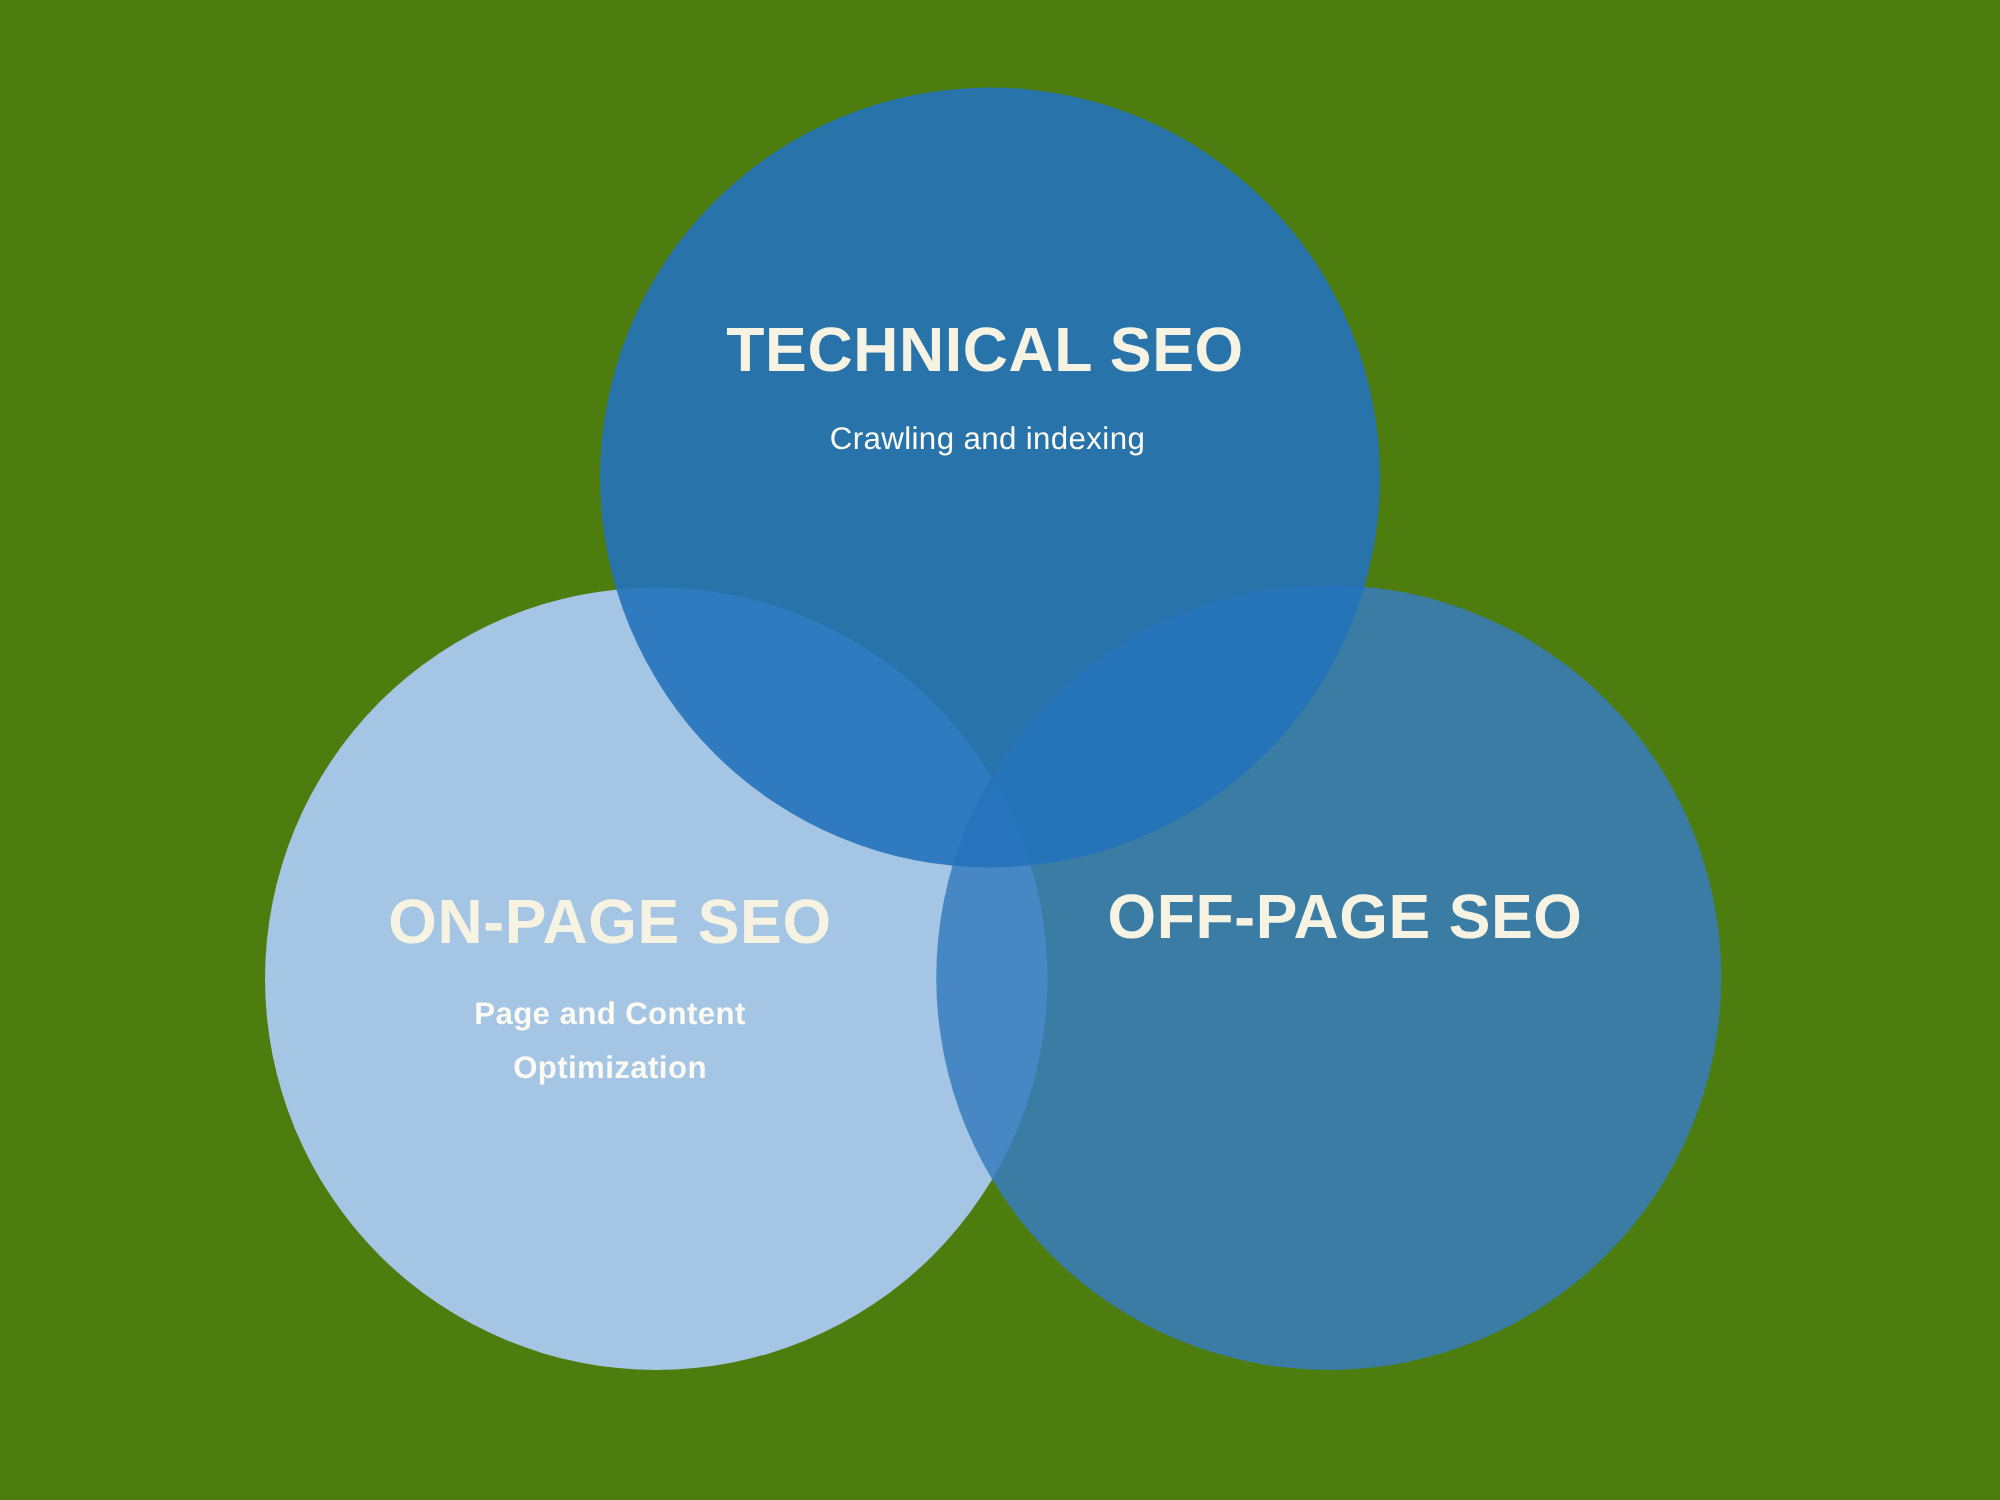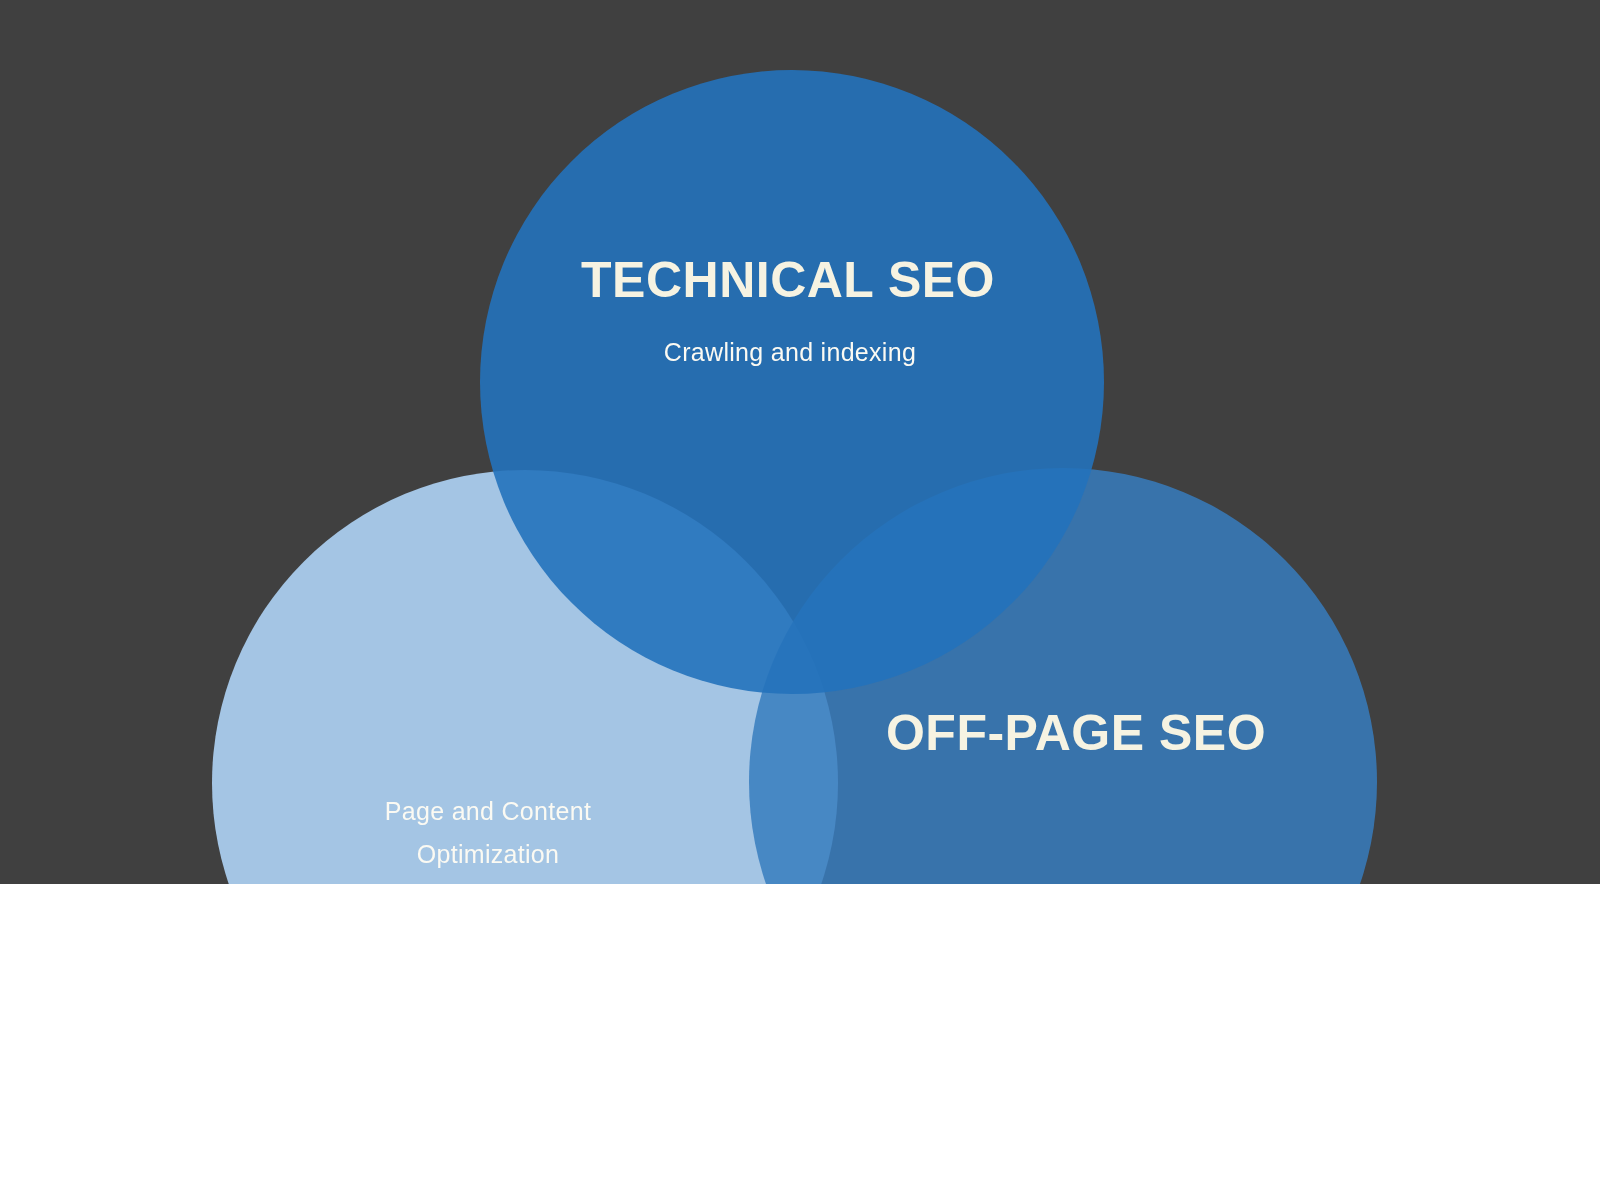--- a/index.html
+++ b/index.html
@@ -3,22 +3,22 @@
 <meta charset="utf-8">
 <style>
   html, body {
     margin: 0;
     padding: 0;
     background: #ffffff;
   }
   .canvas {
     position: relative;
     width: 1600px;
-    height: 884px;
-    background: #404040;
+    height: 1200px;
+    background: #4d7c0f;
     overflow: hidden;
     font-family: "Liberation Sans", sans-serif;
   }
   .venn-svg {
     position: absolute;
     left: 0;
     top: 0;
   }
   .circle-right { opacity: 0.85; }
   .circle-top   { opacity: 0.90; }
@@ -59,20 +59,21 @@
 
     <circle class="circle-left" cx="525" cy="783" r="313" fill="#a4c5e4"></circle>
     <circle class="circle-right" cx="1063" cy="782" r="314" fill="#377cbe"></circle>
     <circle class="circle-top" cx="792" cy="382" r="312" fill="#2472bb"></circle>
   </svg>
 
   <div class="label heading pos-tech-heading" style="color: rgb(246, 243, 226);">TECHNICAL SEO</div>
 
   <div class="label subtitle pos-tech-subtitle" style="color: rgb(251, 250, 243);">Crawling and indexing</div>
 
+  <div class="label heading pos-onpage-heading" style="color: rgb(246, 243, 226);">ON-PAGE SEO</div>
 
-  <div class="label subtitle pos-onpage-subtitle" style="color: rgb(251, 250, 243);">Page and Content
+  <div class="label subtitle pos-onpage-subtitle" style="color: rgb(251, 250, 243); font-weight: bold;">Page and Content
 Optimization</div>
 
   <div class="label heading pos-offpage-heading" style="color: rgb(246, 243, 226);">OFF-PAGE SEO</div>
 
 
 </div>
 
 </body></html>

